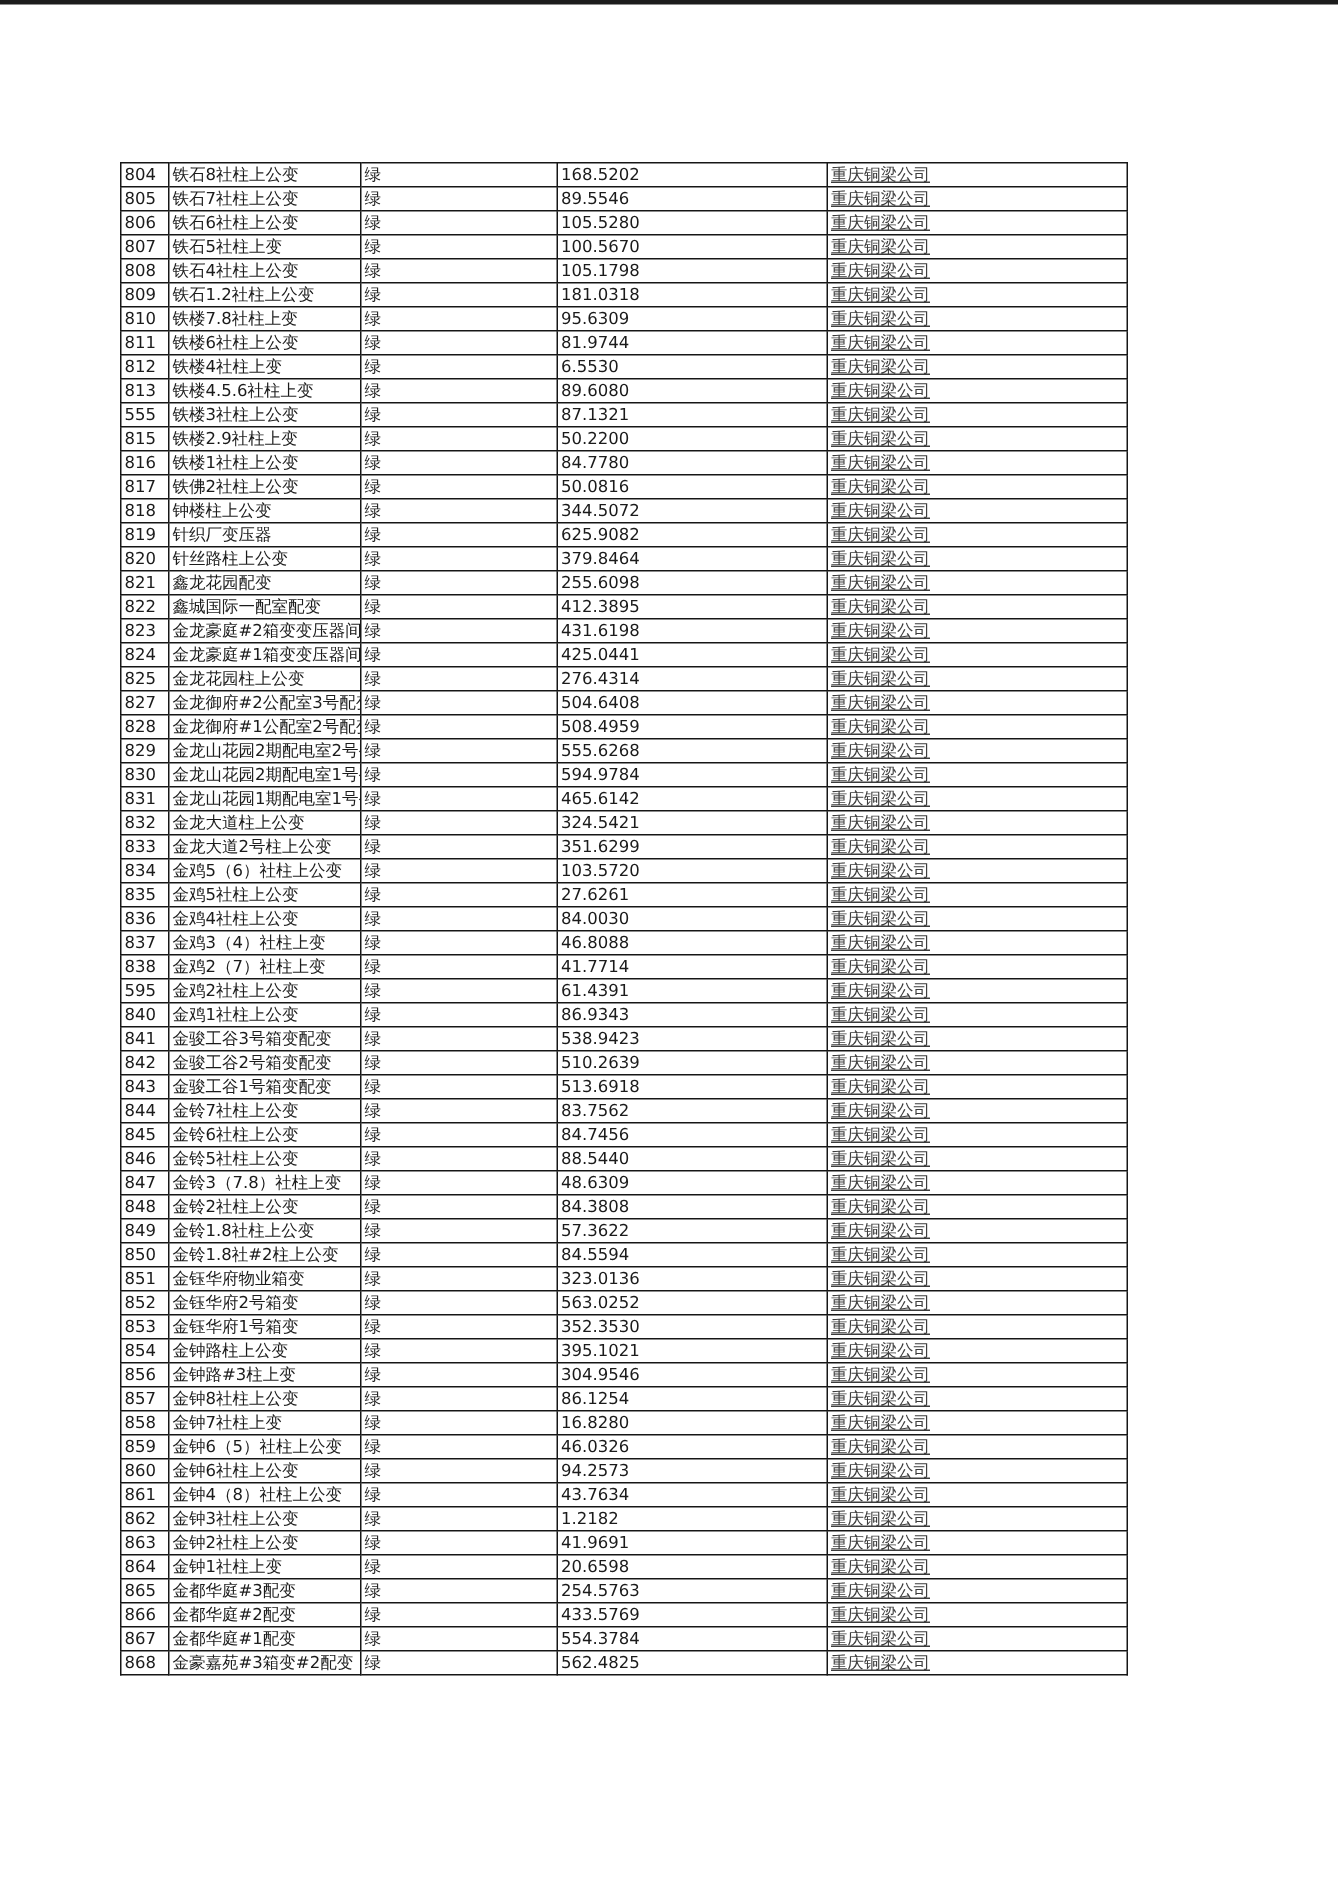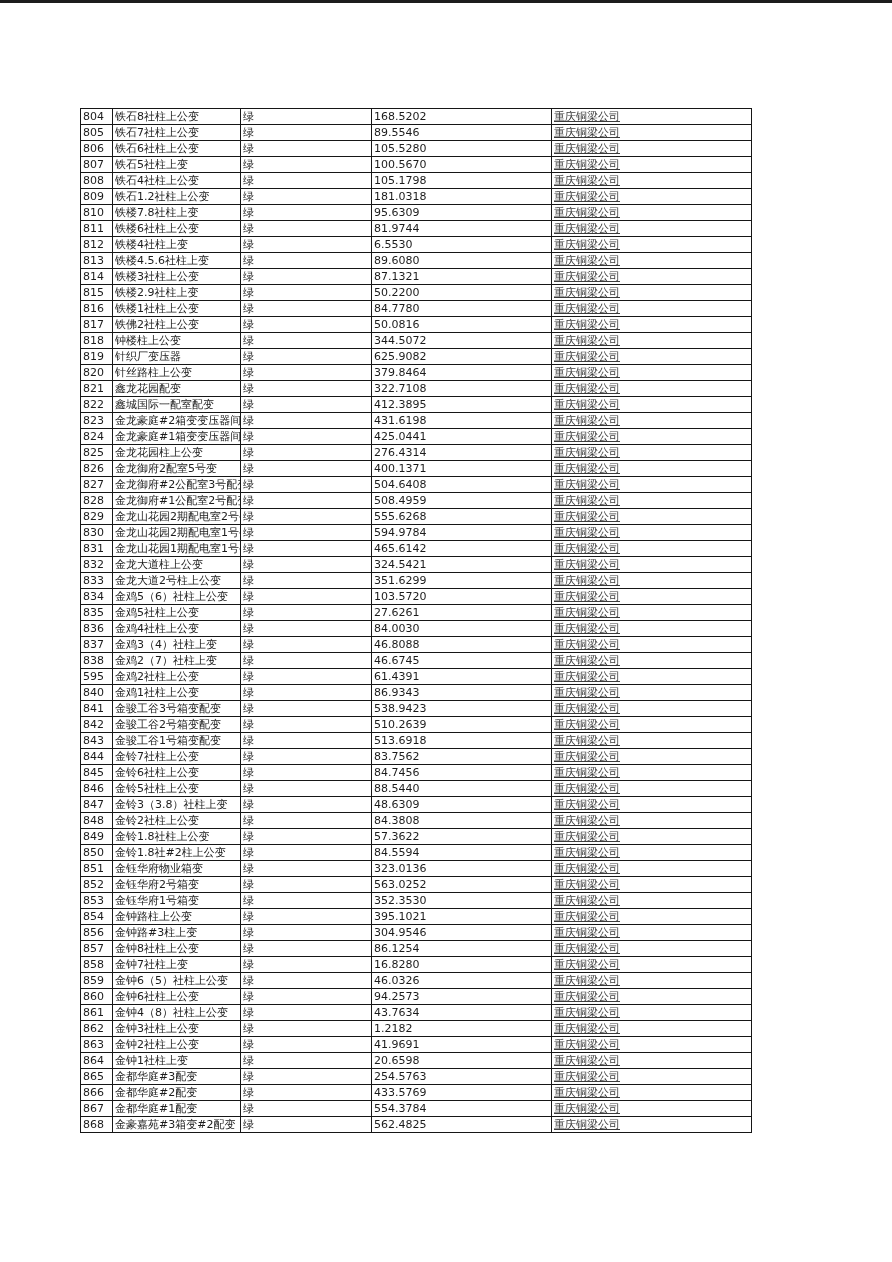--- a/index.html
+++ b/index.html
@@ -127,21 +127,21 @@
             <td class="c-comp"><span class="company-link">重庆铜梁公司</span></td>
           </tr>
           <tr>
             <td class="c-num">813</td>
             <td class="c-name">铁楼4.5.6社柱上变</td>
             <td class="c-status">绿</td>
             <td class="c-value">89.6080</td>
             <td class="c-comp"><span class="company-link">重庆铜梁公司</span></td>
           </tr>
           <tr>
-            <td class="c-num">814</td>
+            <td class="c-num">555</td>
             <td class="c-name">铁楼3社柱上公变</td>
             <td class="c-status">绿</td>
             <td class="c-value">87.1321</td>
             <td class="c-comp"><span class="company-link">重庆铜梁公司</span></td>
           </tr>
           <tr>
             <td class="c-num">815</td>
             <td class="c-name">铁楼2.9社柱上变</td>
             <td class="c-status">绿</td>
             <td class="c-value">50.2200</td>
@@ -179,21 +179,21 @@
             <td class="c-num">820</td>
             <td class="c-name">针丝路柱上公变</td>
             <td class="c-status">绿</td>
             <td class="c-value">379.8464</td>
             <td class="c-comp"><span class="company-link">重庆铜梁公司</span></td>
           </tr>
           <tr>
             <td class="c-num">821</td>
             <td class="c-name">鑫龙花园配变</td>
             <td class="c-status">绿</td>
-            <td class="c-value">322.7108</td>
+            <td class="c-value">255.6098</td>
             <td class="c-comp"><span class="company-link">重庆铜梁公司</span></td>
           </tr>
           <tr>
             <td class="c-num">822</td>
             <td class="c-name">鑫城国际一配室配变</td>
             <td class="c-status">绿</td>
             <td class="c-value">412.3895</td>
             <td class="c-comp"><span class="company-link">重庆铜梁公司</span></td>
           </tr>
           <tr>
@@ -211,27 +211,20 @@
             <td class="c-comp"><span class="company-link">重庆铜梁公司</span></td>
           </tr>
           <tr>
             <td class="c-num">825</td>
             <td class="c-name">金龙花园柱上公变</td>
             <td class="c-status">绿</td>
             <td class="c-value">276.4314</td>
             <td class="c-comp"><span class="company-link">重庆铜梁公司</span></td>
           </tr>
           <tr>
-            <td class="c-num">826</td>
-            <td class="c-name">金龙御府2配室5号变</td>
-            <td class="c-status">绿</td>
-            <td class="c-value">400.1371</td>
-            <td class="c-comp"><span class="company-link">重庆铜梁公司</span></td>
-          </tr>
-          <tr>
             <td class="c-num">827</td>
             <td class="c-name">金龙御府#2公配室3号配变</td>
             <td class="c-status">绿</td>
             <td class="c-value">504.6408</td>
             <td class="c-comp"><span class="company-link">重庆铜梁公司</span></td>
           </tr>
           <tr>
             <td class="c-num">828</td>
             <td class="c-name">金龙御府#1公配室2号配变</td>
             <td class="c-status">绿</td>
@@ -298,21 +291,21 @@
             <td class="c-num">837</td>
             <td class="c-name">金鸡3（4）社柱上变</td>
             <td class="c-status">绿</td>
             <td class="c-value">46.8088</td>
             <td class="c-comp"><span class="company-link">重庆铜梁公司</span></td>
           </tr>
           <tr>
             <td class="c-num">838</td>
             <td class="c-name">金鸡2（7）社柱上变</td>
             <td class="c-status">绿</td>
-            <td class="c-value">46.6745</td>
+            <td class="c-value">41.7714</td>
             <td class="c-comp"><span class="company-link">重庆铜梁公司</span></td>
           </tr>
           <tr>
             <td class="c-num">595</td>
             <td class="c-name">金鸡2社柱上公变</td>
             <td class="c-status">绿</td>
             <td class="c-value">61.4391</td>
             <td class="c-comp"><span class="company-link">重庆铜梁公司</span></td>
           </tr>
           <tr>
@@ -359,21 +352,21 @@
           </tr>
           <tr>
             <td class="c-num">846</td>
             <td class="c-name">金铃5社柱上公变</td>
             <td class="c-status">绿</td>
             <td class="c-value">88.5440</td>
             <td class="c-comp"><span class="company-link">重庆铜梁公司</span></td>
           </tr>
           <tr>
             <td class="c-num">847</td>
-            <td class="c-name">金铃3（3.8）社柱上变</td>
+            <td class="c-name">金铃3（7.8）社柱上变</td>
             <td class="c-status">绿</td>
             <td class="c-value">48.6309</td>
             <td class="c-comp"><span class="company-link">重庆铜梁公司</span></td>
           </tr>
           <tr>
             <td class="c-num">848</td>
             <td class="c-name">金铃2社柱上公变</td>
             <td class="c-status">绿</td>
             <td class="c-value">84.3808</td>
             <td class="c-comp"><span class="company-link">重庆铜梁公司</span></td>

